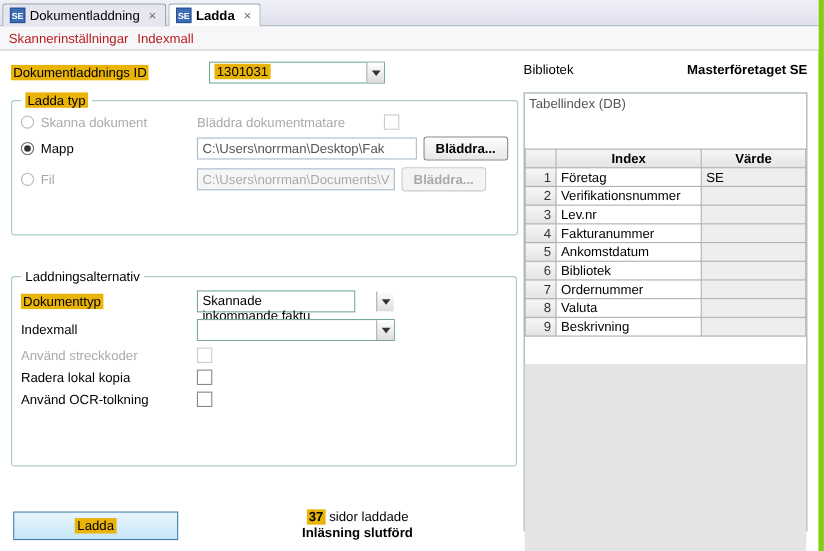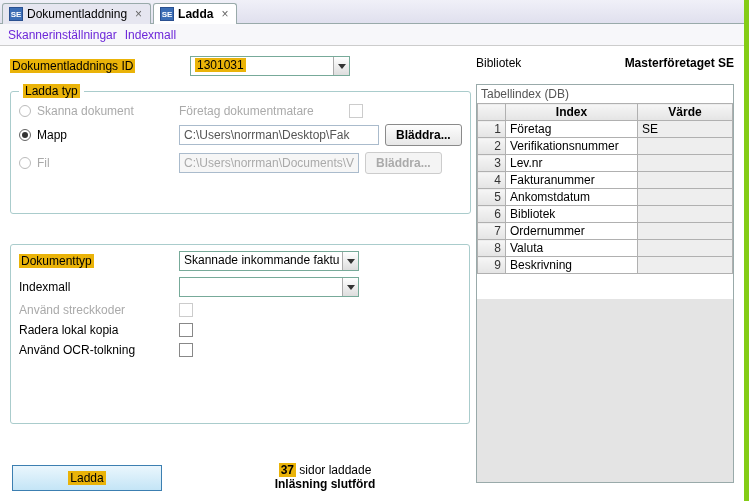--- a/index.html
+++ b/index.html
@@ -5,21 +5,21 @@
   * { box-sizing: border-box; font-family: "Segoe UI", Tahoma, sans-serif; font-size: 12px; }
   body { margin: 0; background: #fff; color: #000; }
   .window { width: 749px; height: 501px; background: #fff; position: relative; border-right:5px solid #84cc16;}
   .tabstrip { height: 24px; background: linear-gradient(#f0f0f8,#e0e0ee); border-bottom: 1px solid #9aa; display: flex; align-items: flex-end; padding-left: 2px; }
   .tab { display: flex; align-items: center; gap: 4px; padding: 3px 8px 3px 6px; border: 1px solid #9aa; border-bottom: none; background: #fff; margin-right: 2px; border-radius: 3px 3px 0 0; position: relative; top: 1px; }
   .tab.inactive { background: #e6e6f0; font-weight: normal; }
   .tab.active { background: #fff; font-weight: bold; }
   .tab-icon { width: 14px; height: 14px; background:#3b6db5; color:#fff; font-size:8px; font-weight:bold; display:inline-flex; align-items:center; justify-content:center; border:1px solid #2a5090;}
   .tab-close { color:#666; font-weight:normal; margin-left:4px; cursor:pointer;}
   .menubar { height:22px; border-bottom:1px solid #ccc; display:flex; align-items:center; gap:8px; padding:0 8px; background:#f7f7fa;}
-  .menubar span { color:#6d28d9; cursor:pointer;}
+  .menubar span { color:#b91c1c; cursor:pointer;}
   .content { position:absolute; top:48px; left:0; right:0; bottom:0; padding:8px 10px; }
   .hl { background: #eab308; padding:0 2px; display:inline-block;}
   .row { display:flex; align-items:center; margin-bottom:6px; }
   .row label.lab { width:180px; }
   .ddl { position:relative; }
   .ddl-input { border:1px solid #7a9; height:20px; padding:1px 18px 1px 4px; background:#fff;}
   .ddl-btn { position:absolute; right:1px; top:1px; width:16px; height:18px; border-left:1px solid #aaa; display:flex; align-items:center; justify-content:center; background:linear-gradient(#fff,#ddd);}
   .ddl-btn::after { content:""; border-left:4px solid transparent; border-right:4px solid transparent; border-top:5px solid #333;}
   fieldset { border:1px solid #acc; border-radius:3px; padding:6px 8px 8px 8px; margin:0; }
   fieldset legend { padding:0 4px; }
@@ -32,21 +32,21 @@
   .btn.disabled { color:#aaa; border-color:#ccc; background:#f4f4f4; cursor:default;}
   .btn-primary { border:1px solid #3c7fb1; background:linear-gradient(#eaf6fd,#c4e5f6); height:26px; width:150px;}
   .chk { width:14px; height:14px; border:1px solid #888; background:#fff; display:inline-block;}
   .radio { width:12px; height:12px; border:1px solid #666; border-radius:50%; display:inline-flex; align-items:center; justify-content:center; background:#fff;}
   .radio.checked::after { content:""; width:6px; height:6px; border-radius:50%; background:#333;}
   .radio.disabled { border-color:#bbb;}
   .rlab.disabled { color:#aaa;}
   .lib-row { position:absolute; right:10px; top:8px; width:258px; display:flex; justify-content:space-between; align-items:center;}
   .table-wrap { position:absolute; right:10px; top:36px; width:258px; bottom:18px; border:1px solid #9aa;}
   .table-title { font-size:12px; color:#555; padding:2px 4px;}
-  table.data { border-collapse:collapse; width:100%; table-layout:fixed;}
+  table.data { border-collapse:collapse; width:100%; table-layout:fixed;margin-top:32px;}
   table.data th, table.data td { border:1px solid #b0b0b0; padding:1px 4px; font-size:12px; height:17px; text-align:left; background:#fff;}
   table.data th { background:linear-gradient(#f6f6f6,#e4e4e4); font-weight:bold; text-align:center;}
   table.data td.rownum { background:linear-gradient(#f6f6f6,#e4e4e4); text-align:right; width:28px; font-weight:normal; color:#333;}
   table.data td.val { background:#eee;}
   .grid-body-fill { position:absolute; left:0; right:0; bottom:0; top:196px; background:#e4e4e4;}
   .status { position:absolute; left:190px; bottom:10px; width:270px; text-align:center;}
   .load-btn-wrap { position:absolute; left:12px; bottom:10px;}
 </style>
 </head>
 <body>
@@ -86,21 +86,21 @@
     </div>
 
     <fieldset class="fs-ladda">
       <legend><span class="hl">Ladda typ</span></legend>
       <div class="grid">
         <div class="row">
           <span style="width:160px; display:flex; align-items:center; gap:6px;text-align:center;">
             <span class="radio disabled"></span>
             <span class="rlab disabled">Skanna dokument</span>
           </span>
-          <span class="rlab disabled" style="width:170px;">Företag dokumentmatare</span>
+          <span class="rlab disabled" style="width:170px;">Bläddra dokumentmatare</span>
           <span class="chk" style="border-color:#ccc;"></span>
         </div>
         <div class="row">
           <span style="width:160px; display:flex; align-items:center; gap:6px;">
             <span class="radio checked"></span>
             <span class="rlab">Mapp</span>
           </span>
           <input class="textbox" style="width: 200px;" value="C:\Users\norrman\Desktop\Fak">
           <button class="btn" style="margin-left:6px;">Bläddra...</button>
         </div>
@@ -109,25 +109,26 @@
             <span class="radio disabled"></span>
             <span class="rlab disabled">Fil</span>
           </span>
           <input class="textbox disabled" style="width: 180px;" value="C:\Users\norrman\Documents\V">
           <button class="btn disabled" style="margin-left:6px;">Bläddra...</button>
         </div>
       </div>
     </fieldset>
 
     <fieldset class="fs-alt">
+      <legend>Laddningsalternativ</legend>
       <div class="grid">
         <div class="row">
           <label class="lab"><span class="hl">Dokumenttyp</span></label>
           <div class="ddl" style="width:180px;">
-            <div class="ddl-input" style="width:180px;">Skannade inkommande faktu</div>
+            <div class="ddl-input" style="width:144px;">Skannade inkommande faktu</div>
             <div class="ddl-btn"></div>
           </div>
         </div>
         <div class="row">
           <label class="lab">Indexmall</label>
           <div class="ddl" style="width:180px;">
             <div class="ddl-input" style="width:180px;"></div>
             <div class="ddl-btn"></div>
           </div>
         </div>

